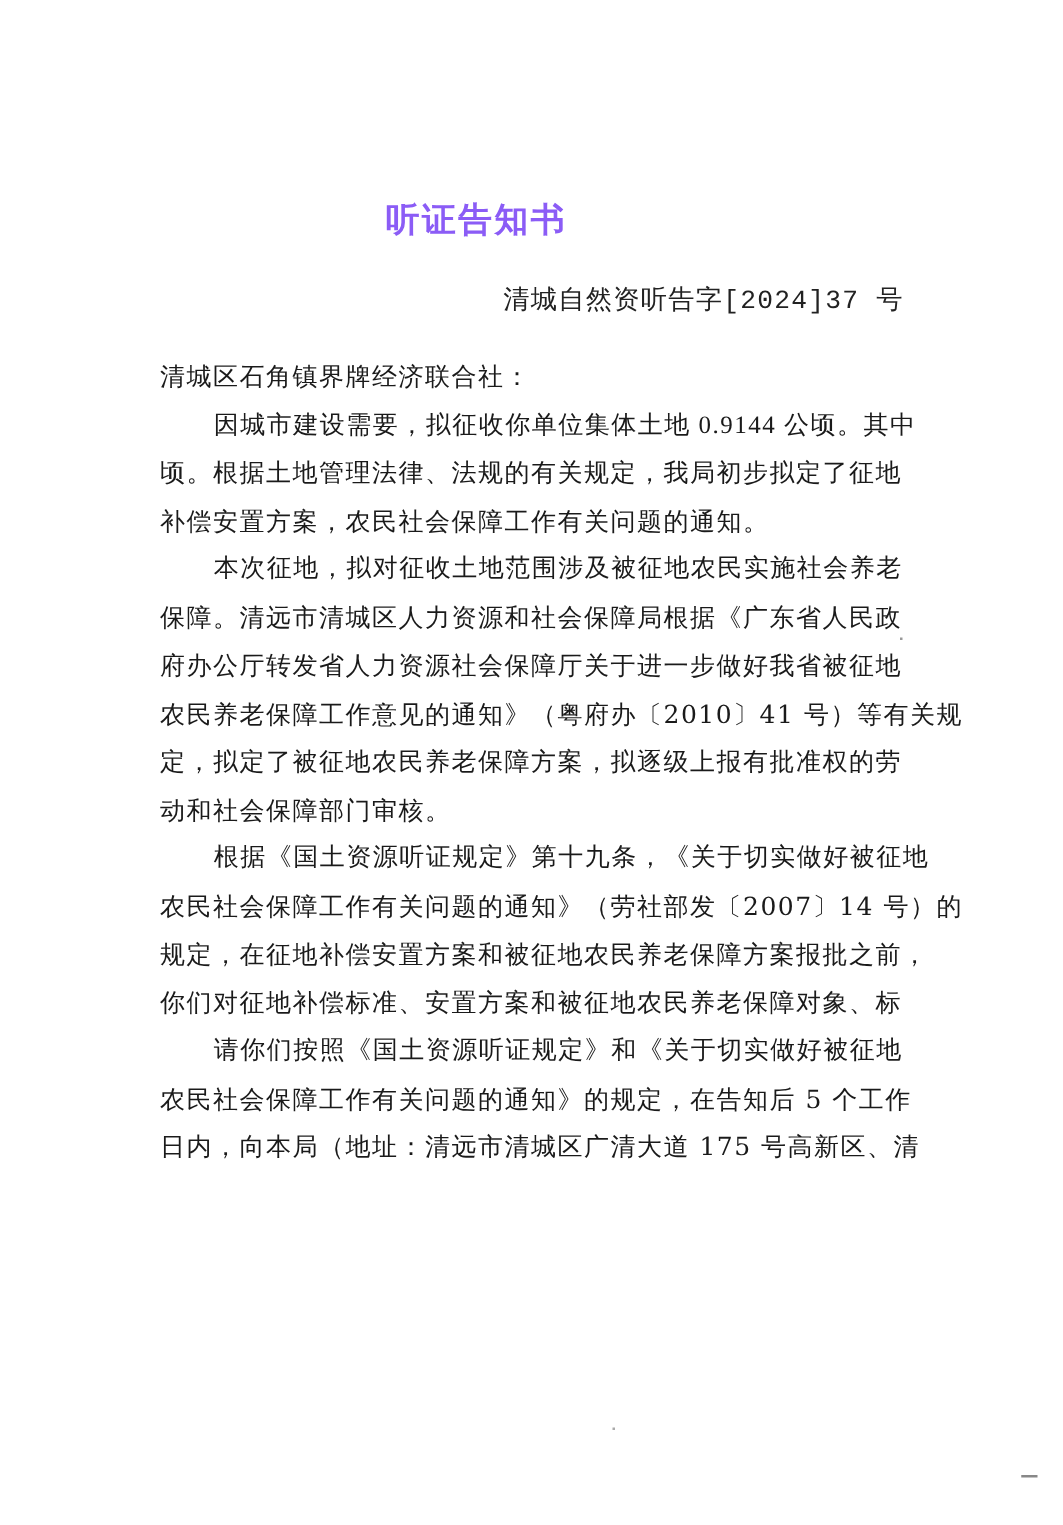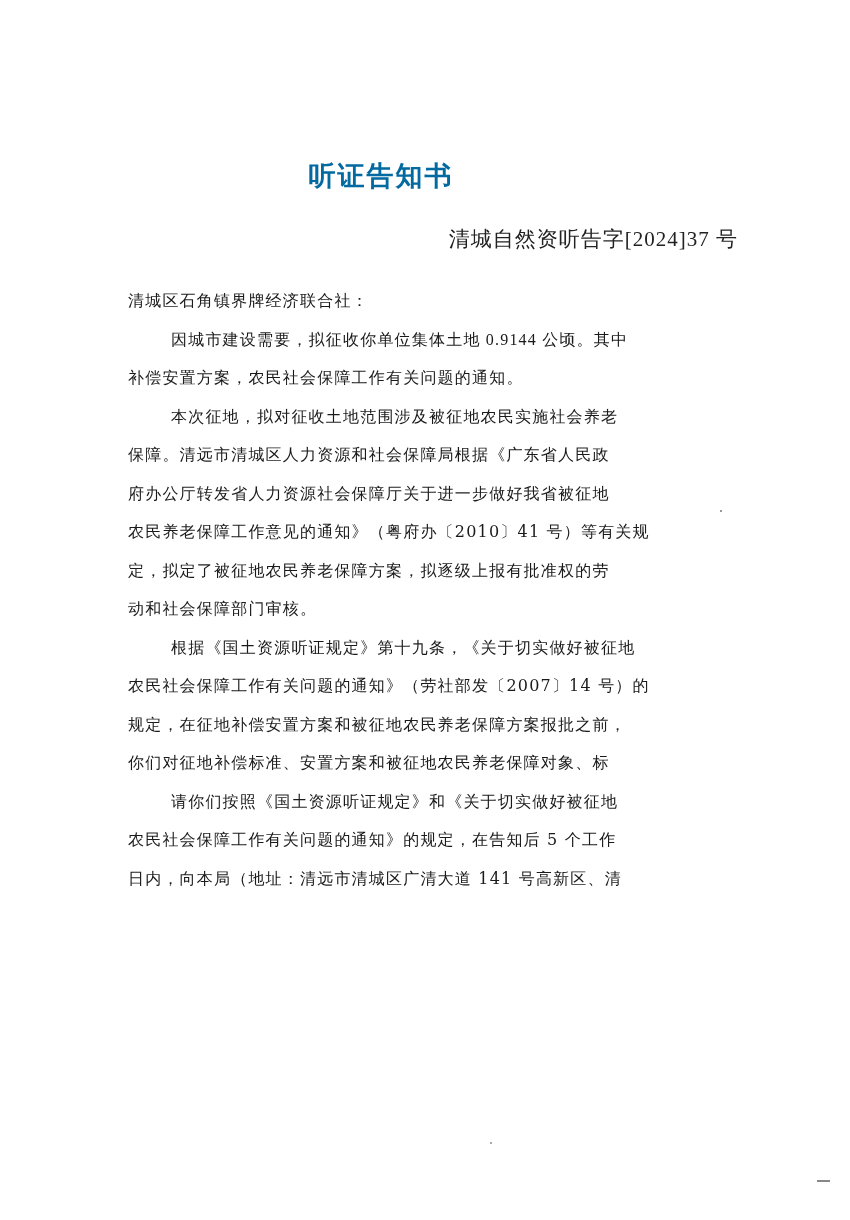--- a/index.html
+++ b/index.html
@@ -1,47 +1,48 @@
 <!DOCTYPE html>
 <html><head>
   <meta charset="utf-8">
   <style>
     html, body { margin: 0; padding: 0; background: #ffffff; }
     body { width: 850px; height: 1220px; position: relative; overflow: hidden; color: #111; }
     .page { position: absolute; left: 0; top: 0; width: 850px; height: 1220px; background: #fff; }
     .title {
       position: absolute; left: 0; width: 762px; top: 158px; text-align: center;
-      font-family: "DejaVu Sans", sans-serif; font-weight: bold; font-size: 27px; letter-spacing: 2px; color: #0369a1;
+      font-family: "DejaVu Sans", sans-serif; font-weight: bold; font-size: 27px; letter-spacing: 2px; color: #8b5cf6;
     }
     .docno {
-      position: absolute; right: 112px; top: 225px;
-      font-family: Liberation Serif, serif; font-size: 21px; letter-spacing: 1px; color: #222;
+      position: absolute; right: 127px; top: 225px;
+      font-family: Liberation Mono, monospace; font-size: 21px; letter-spacing: 1px; color: #222;
     }
     .body {
       position: absolute; left: 128px; top: 282px; width: 600px;
-      font-family: "DejaVu Serif", serif; font-size: 16px; line-height: 38.5px; color: #1a1a1a;
+      font-family: "DejaVu Serif", serif; font-size: 20px; line-height: 38.5px; color: #1a1a1a;
     }
     .line { white-space: nowrap; display: block; height: 38.5px; letter-spacing: 1.2px; }
     .indent { padding-left: 43px; font-family: Liberation Serif, serif; }
     .mark { position: absolute; left: 817px; top: 1180px; width: 13px; height: 2px; background: #888; }
     .dot { position: absolute; left: 720px; top: 510px; width: 2px; height: 2px; background: #999; }
     .dot2 { position: absolute; left: 490px; top: 1142px; width: 2px; height: 2px; background: #aaa; }
   </style>
 </head>
 <body>
 
 <div class="page">
   <div class="title">听证告知书</div>
   <div class="docno">清城自然资听告字[2024]37 号</div>
 
   <div class="body">
     <span class="line">清城区石角镇界牌经济联合社：</span>
 
     <div>
       <span class="line indent">因城市建设需要，拟征收你单位集体土地 0.9144 公顷。其中</span>
+      <span class="line">顷。根据土地管理法律、法规的有关规定，我局初步拟定了征地</span>
       <span class="line">补偿安置方案，农民社会保障工作有关问题的通知。</span>
     </div>
 
     <div>
       <span class="line indent">本次征地，拟对征收土地范围涉及被征地农民实施社会养老</span>
       <span class="line">保障。清远市清城区人力资源和社会保障局根据《广东省人民政</span>
       <span class="line">府办公厅转发省人力资源社会保障厅关于进一步做好我省被征地</span>
       <span class="line">农民养老保障工作意见的通知》（粤府办〔2010〕41 号）等有关规</span>
       <span class="line">定，拟定了被征地农民养老保障方案，拟逐级上报有批准权的劳</span>
       <span class="line">动和社会保障部门审核。</span>
@@ -50,20 +51,20 @@
     <div>
       <span class="line indent">根据《国土资源听证规定》第十九条，《关于切实做好被征地</span>
       <span class="line">农民社会保障工作有关问题的通知》（劳社部发〔2007〕14 号）的</span>
       <span class="line">规定，在征地补偿安置方案和被征地农民养老保障方案报批之前，</span>
       <span class="line">你们对征地补偿标准、安置方案和被征地农民养老保障对象、标</span>
     </div>
 
     <div>
       <span class="line indent">请你们按照《国土资源听证规定》和《关于切实做好被征地</span>
       <span class="line">农民社会保障工作有关问题的通知》的规定，在告知后 5 个工作</span>
-      <span class="line">日内，向本局（地址：清远市清城区广清大道 141 号高新区、清</span>
+      <span class="line">日内，向本局（地址：清远市清城区广清大道 175 号高新区、清</span>
     </div>
   </div>
 
   <div class="dot"></div>
   <div class="dot2"></div>
   <div class="mark"></div>
 </div>
 
 </body></html>

